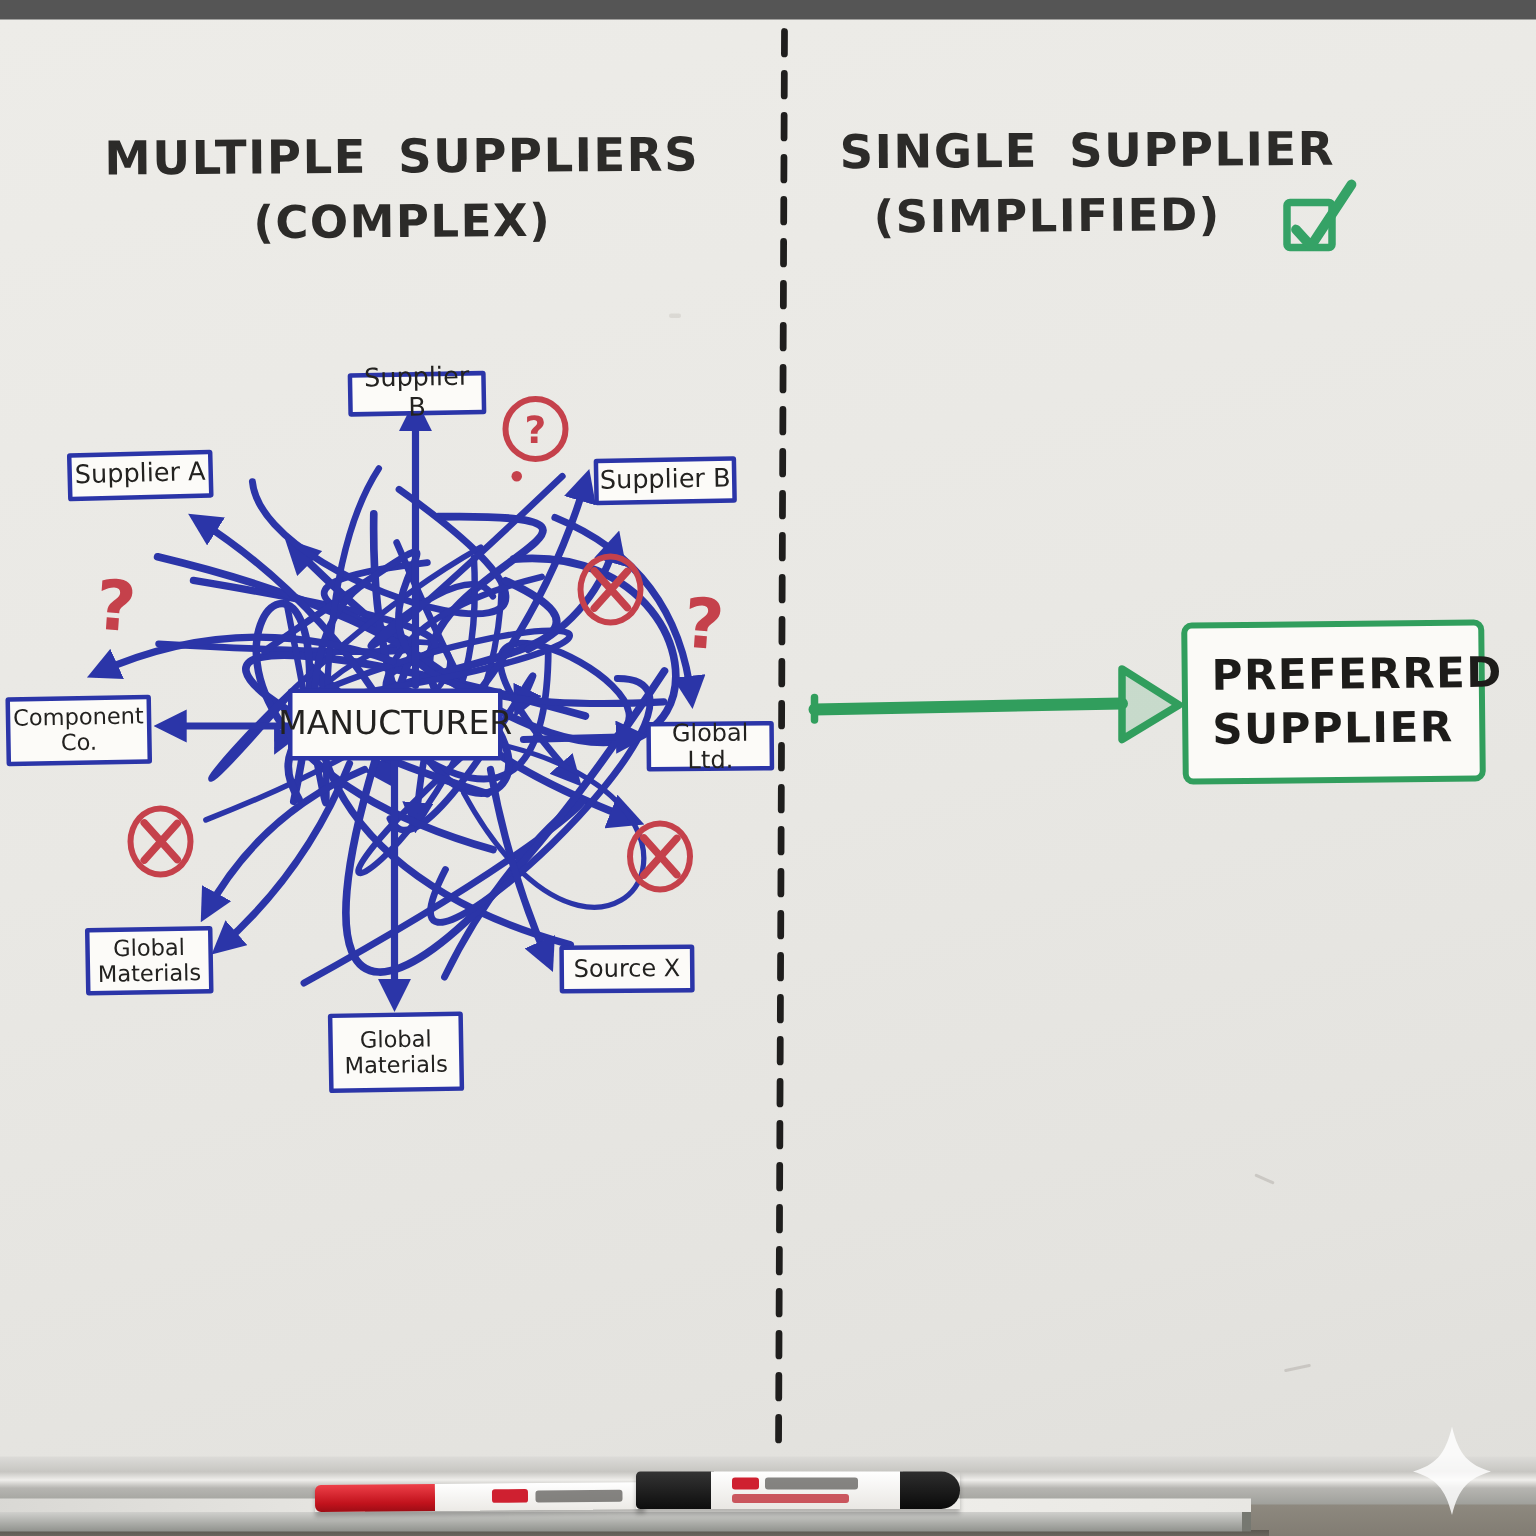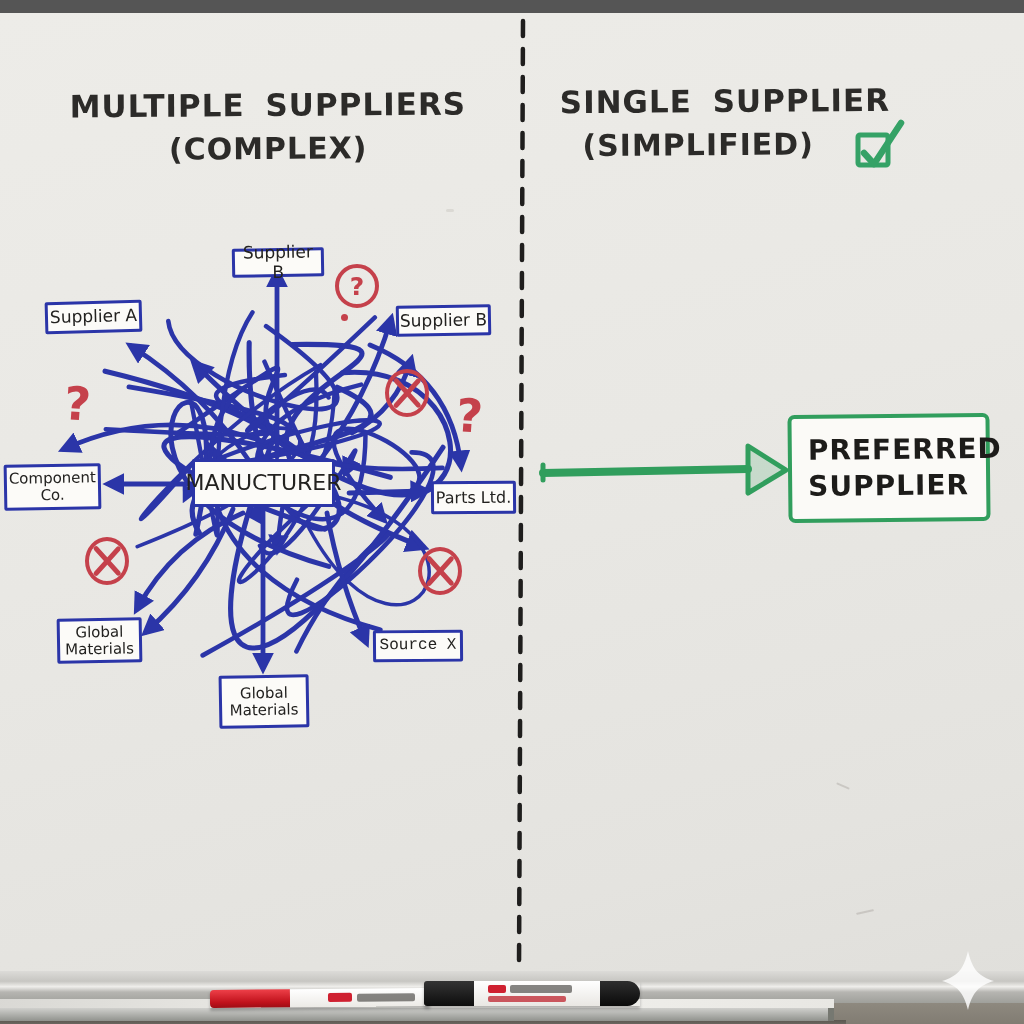--- a/index.html
+++ b/index.html
@@ -144,24 +144,24 @@
       <path d="M864,140 L874,151 L901,110" fill="none" stroke="#35a266" stroke-width="6.5" stroke-linecap="round" stroke-linejoin="round"></path>
     </svg>
 
   <div id="nodes">
       <div class="node-box" style="left: 232px; top: 235px; width: 92px; height: 29px; font-size: 17px; transform: rotate(-1deg);">Supplier B</div>
       <div class="node-box" style="left: 45px; top: 288px; width: 97px; height: 32px; font-size: 17px; transform: rotate(-1.5deg);">Supplier A</div>
       <div class="node-box" style="left: 396px; top: 292px; width: 95px; height: 31px; font-size: 17px; transform: rotate(-1deg);">Supplier B</div>
       <div class="node-box" style="left: 4px; top: 451px; width: 97px; height: 46px; font-size: 15px; transform: rotate(-1deg);">Component
 Co.</div>
       <div class="node-box" style="left: 192px; top: 446px; width: 143px; height: 48px; font-size: 22px; transform: rotate(0deg);">MANUCTURER</div>
-      <div class="node-box" style="left: 431px; top: 468px; width: 85px; height: 33px; font-size: 16px; transform: rotate(-0.5deg);">Parts Ltd.</div>
+      <div class="node-box" style="left: 431px; top: 468px; width: 85px; height: 33px; font-size: 16px; transform: rotate(-0.5deg);">Global Ltd.</div>
       <div class="node-box" style="left: 57px; top: 605px; width: 85px; height: 45px; font-size: 15px; transform: rotate(-1deg);">Global
 Materials</div>
-      <div class="node-box" style="left: 373px; top: 617px; width: 90px; height: 32px; font-size: 16px; transform: rotate(-0.5deg); font-family: Liberation Mono, monospace;">Source X</div>
+      <div class="node-box" style="left: 373px; top: 617px; width: 90px; height: 32px; font-size: 16px; transform: rotate(-0.5deg);">Source X</div>
       <div class="node-box" style="left: 219px; top: 662px; width: 90px; height: 53px; font-size: 15px; transform: rotate(-1deg);">Global
 Materials</div>
     </div>
   <div id="annotations">
       <div class="ann ann-qc" style="left: 335px; top: 251px;">?<div class="dot"></div></div>
       <div class="ann ann-q" style="left: 64px; top: 364px;">?</div>
       <div class="ann ann-q" style="left: 456px; top: 376px;">?</div>
       <div class="ann ann-x" style="left: 385px; top: 356px;"></div>
       <div class="ann ann-x" style="left: 85px; top: 524px;"></div>
       <div class="ann ann-x" style="left: 418px; top: 534px;"></div>

